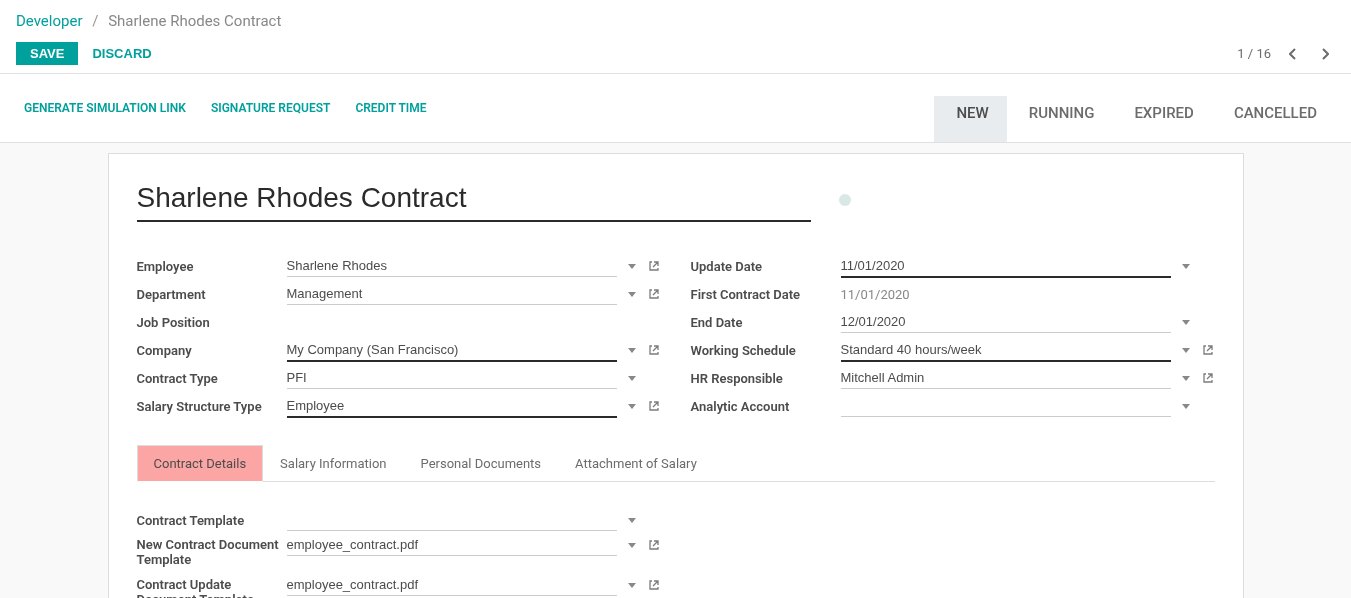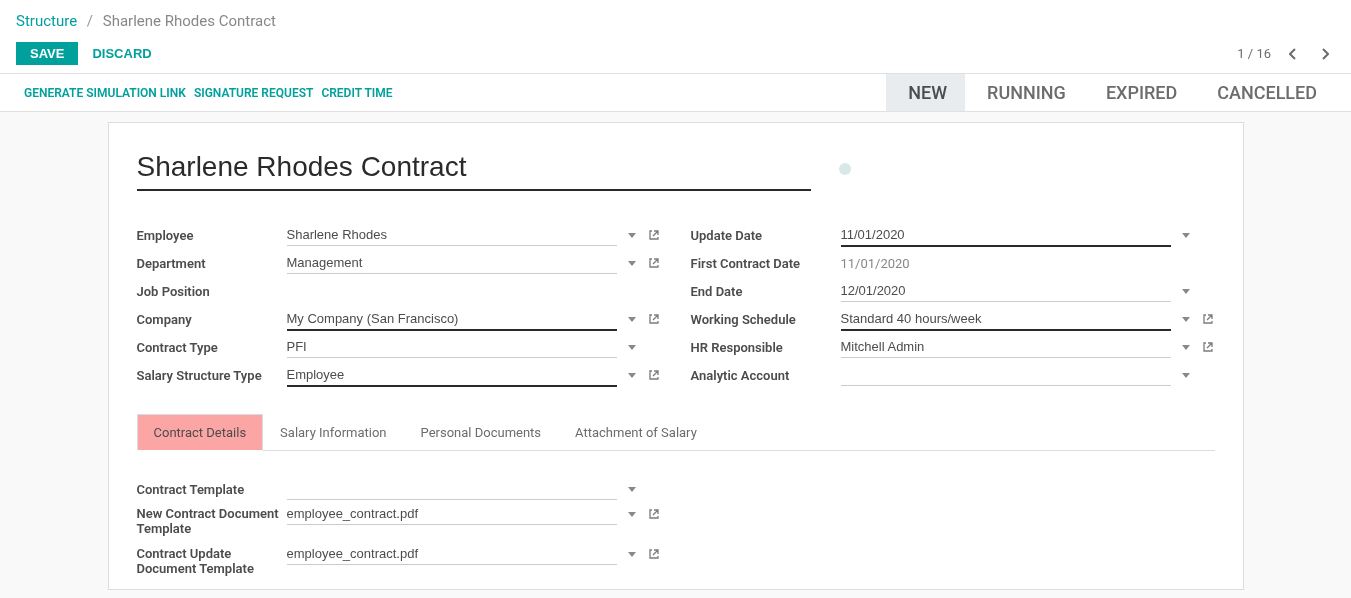--- a/index.html
+++ b/index.html
@@ -12,24 +12,24 @@
 .breadcrumb .current { color: #888; }
 
 .actionbar { display: flex; align-items: center; justify-content: space-between; }
 .actionbar-left { display: flex; align-items: center; gap: 14px; }
 .btn-save { background: #00a09d; color: #fff; border: none; font-weight: 600; font-size: 13px; padding: 4px 14px; cursor: pointer; }
 .btn-discard { color: #00a09d; font-weight: 600; font-size: 13px; cursor: pointer; background: none; border: none; }
 .actionbar-right { display: flex; align-items: center; gap: 12px; color: #6c6c6c; font-size: 13px; }
 .pager-arrow { width: 20px; height: 20px; display: flex; align-items: center; justify-content: center; cursor: pointer; color: #6c6c6c; }
 
 .statusbar { display: flex; align-items: center; justify-content: space-between; border-top: 1px solid #e0e0e0; border-bottom: 1px solid #e0e0e0; background: #fff; padding: 0 16px; }
-.statusbar-left { display: flex; gap: 8px; padding: 10px 8px; }
+.statusbar-left { display: flex; gap: 25px; padding: 10px 8px; }
 .status-link { color: #00a09d; font-weight: 600; font-size: 12px; cursor: pointer; }
 .statusbar-right { display: flex; align-items: center; }
-.chev { position: relative; padding: 8px 18px 8px 22px; font-size: 18px; font-weight: 500; color: #6c6c6c; cursor: pointer; }
+.chev { position: relative; padding: 8px 18px 20px 22px; font-size: 15px; font-weight: 500; color: #6c6c6c; cursor: pointer; margin-top: 22px; }
 .chev.active { background: #e9ecef; color: #4c4c4c; }
 .chev::after { content: ""; position: absolute; right: -9px; top: 0; bottom: 0; width: 18px; background: inherit; clip-path: polygon(0 0, 50% 50%, 0 100%); z-index: 1; }
 .chev.active::after { background: #e9ecef; }
 .chev:not(.active)::after { display: none; }
 
 .content { background: #f9f9f9; display: flex; justify-content: center; padding: 0; }
 .sheet { background: #fff; border: 1px solid #ddd; width: 1136px; margin-top: 10px; padding: 24px 28px 6px 28px; }
 
 .title-row { display: flex; align-items: center; gap: 20px; margin-bottom: 30px; }
 .title-input { font-size: 28px; font-weight: 500; color: #2a2a2a; border: none; border-bottom: 2px solid #2a2a2a; padding: 4px 0 6px 0; width: 674px; outline: none; }
@@ -52,21 +52,21 @@
 
 .tab-content { padding: 24px 0 0 0; }
 
 svg { display: block; }
 </style>
 </head>
 <body>
 
 <div class="topbar">
   <div class="breadcrumb">
-    <span class="link">Structure</span>
+    <span class="link">Developer</span>
     <span class="sep">/</span>
     <span class="current">Sharlene Rhodes Contract</span>
   </div>
   <div class="actionbar">
     <div class="actionbar-left">
       <button class="btn-save">SAVE</button>
       <button class="btn-discard">DISCARD</button>
     </div>
     <div class="actionbar-right">
       <span>1 / 16</span>

